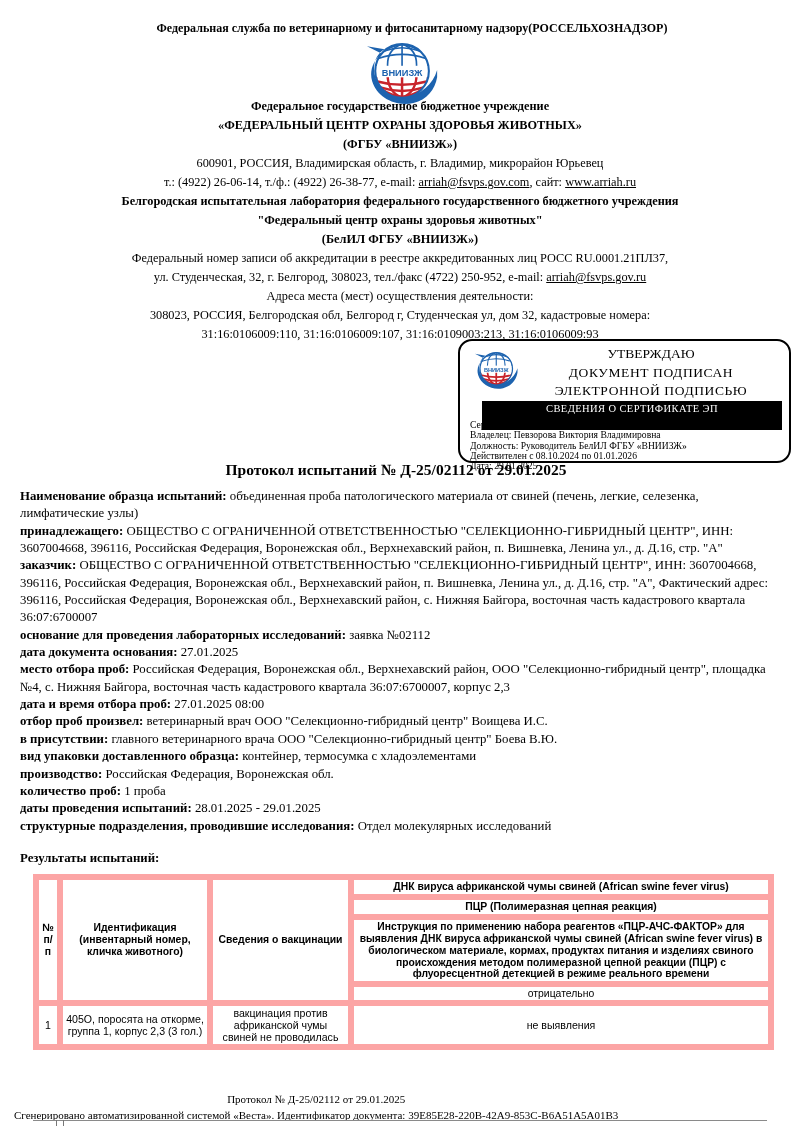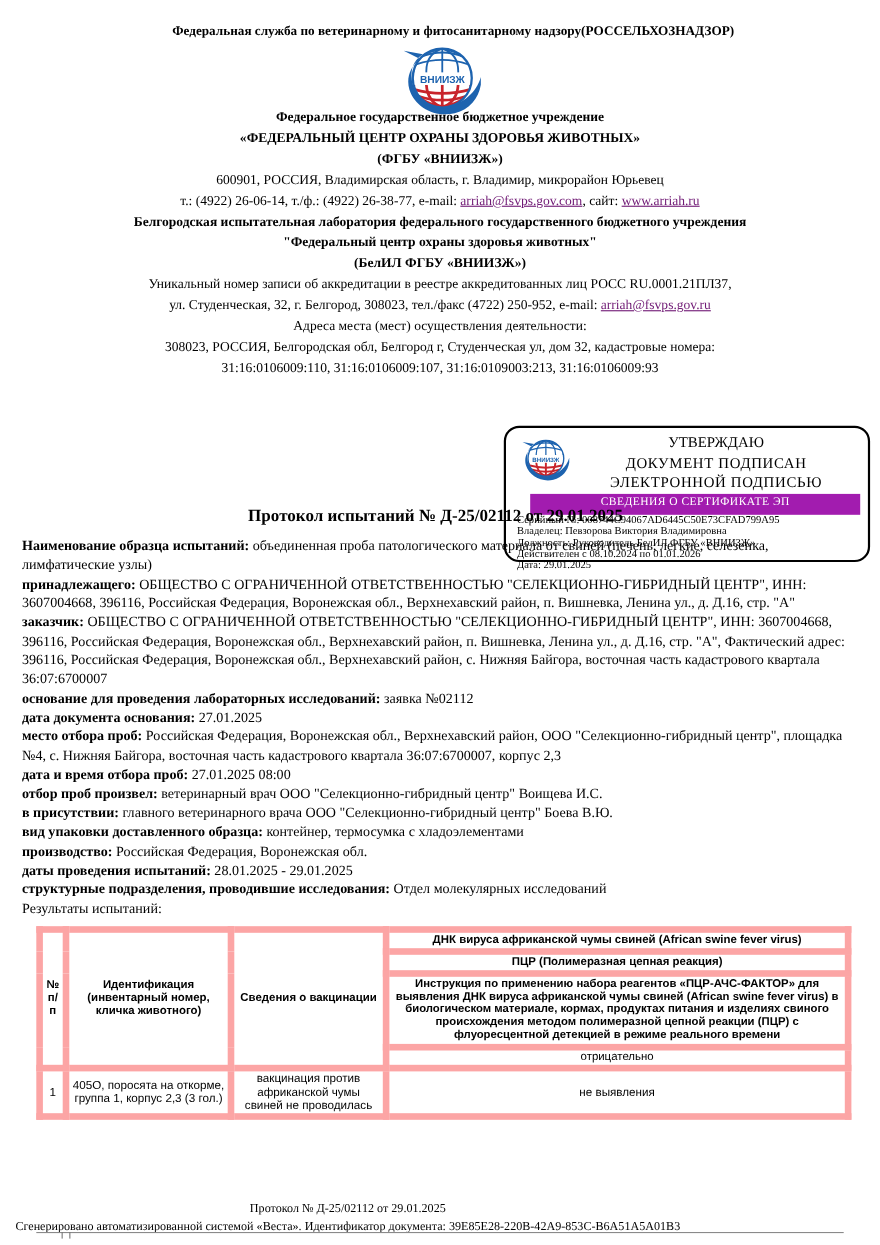--- a/index.html
+++ b/index.html
@@ -8,38 +8,38 @@
           font-family:"Liberation Serif", serif; color:#000; }
 
   .agency { position:absolute; top:21px; left:0; width:100%; text-align:center;
             font-weight:bold; font-size:12px;margin-left:12px; }
 
   .logo { position:absolute; top:40px; left:360px; width:80px; height:66px; }
 
   .head-lines { position:absolute; top:97px; left:0; width:100%; text-align:center;
                 font-size:12.3px; line-height:19px; }
   .head-lines .b { font-weight:bold; }
-  .link { color:#701a75; text-decoration:underline; cursor:pointer; }
+  .link { color:#000000; text-decoration:underline; cursor:pointer; }
 
   
   .stamp { position:absolute; top:339px; left:458px; width:333px; height:124px;
-           border:2px solid #000; border-radius:14px; background:#fff;margin-top:48px; }
+           border:2px solid #000; border-radius:14px; background:#fff; }
   .stamp-logo { position:absolute; top:9px; left:11px; width:48px; height:40px; }
   .stamp-approve { position:absolute; top:5px; left:62px; width:258px; text-align:center; font-size:13.5px; }
   .stamp-signed { position:absolute; top:23px; left:62px; width:258px; text-align:center;
                   font-size:13.5px; line-height:17.5px; letter-spacing:0.6px; }
-  .stamp-bar { position:absolute; top:60px; left:22px; right:7px; height:19px; background:#a21caf;
+  .stamp-bar { position:absolute; top:60px; left:22px; right:7px; height:29px; background:#000000;
                color:#fff; text-align:center; font-size:10.5px; line-height:15px; letter-spacing:0.4px; }
   .stamp-small { position:absolute; top:79px; left:10px; right:5px; font-size:9.6px; line-height:10.3px; }
 
   .main { position:absolute; top:461px; left:20px; width:752px; }
   .title { text-align:center; font-weight:bold; font-size:15.5px; margin-bottom:9px; }
   .field { font-size:12.8px; line-height:17.35px; text-align:left; }
   .field b { font-weight:bold; }
-  .results-label { font-weight:normal; font-size:12.8px; line-height:17.35px; }
+  .results-label { font-weight:bold; font-size:12.8px; line-height:17.35px;margin-top:15px; }
 
   table.results { border-collapse:collapse; table-layout:fixed; width:735px; margin-left:13px; margin-top:7px;
                   border:1.5px solid #000; border-bottom:3px solid #4a4a4a; }
   table.results th, table.results td { border:6px solid #fca5a5; text-align:center; vertical-align:middle;
                   padding:1px 3px; font-family:Liberation Sans, sans-serif; }
   .hc { font-weight:bold; font-size:10.4px; line-height:12px; }
   .rowA { height:20px; }
   .rowB { height:18px; font-size:10.4px; }
   .rowC { font-size:10.3px; line-height:11.8px; padding:2px 8px; height:58px; }
   .norm { height:17px; font-size:10.4px; font-weight:normal; }
@@ -100,21 +100,21 @@
     <div class="b">Федеральное государственное бюджетное учреждение</div>
     <div class="b">«ФЕДЕРАЛЬНЫЙ ЦЕНТР ОХРАНЫ ЗДОРОВЬЯ ЖИВОТНЫХ»</div>
     <div class="b">(ФГБУ «ВНИИЗЖ»)</div>
     <div>600901, РОССИЯ, Владимирская область, г. Владимир, микрорайон Юрьевец</div>
     <div>
       <span>т.: (4922) 26-06-14, т./ф.: (4922) 26-38-77, e-mail: </span><span class="link">arriah@fsvps.gov.com</span><span>, сайт: </span><span class="link">www.arriah.ru</span>
     </div>
     <div class="b">Белгородская испытательная лаборатория федерального государственного бюджетного учреждения</div>
     <div class="b">"Федеральный центр охраны здоровья животных"</div>
     <div class="b">(БелИЛ ФГБУ «ВНИИЗЖ»)</div>
-    <div>Уникальный номер записи об аккредитации в реестре аккредитованных лиц РОСС RU.0001.21ПЛ37,</div>
+    <div>Федеральный номер записи об аккредитации в реестре аккредитованных лиц РОСС RU.0001.21ПЛ37,</div>
     <div>
       <span>ул. Студенческая, 32, г. Белгород, 308023, тел./факс (4722) 250-952, e-mail: </span><span class="link">arriah@fsvps.gov.ru</span>
     </div>
     <div>Адреса места (мест) осуществления деятельности:</div>
     <div>308023, РОССИЯ, Белгородская обл, Белгород г, Студенческая ул, дом 32, кадастровые номера:</div>
     <div>31:16:0106009:110, 31:16:0106009:107, 31:16:0109003:213, 31:16:0106009:93</div>
   </div>
 
   <div class="stamp">
     <svg class="stamp-logo" viewBox="0 0 76 64">
@@ -172,20 +172,21 @@
     <div class="field"><b>принадлежащего:</b> <span>ОБЩЕСТВО С ОГРАНИЧЕННОЙ ОТВЕТСТВЕННОСТЬЮ "СЕЛЕКЦИОННО-ГИБРИДНЫЙ ЦЕНТР", ИНН: 3607004668, 396116, Российская Федерация, Воронежская обл., Верхнехавский район, п. Вишневка, Ленина ул., д. Д.16, стр. "А"</span></div>
     <div class="field"><b>заказчик:</b> <span>ОБЩЕСТВО С ОГРАНИЧЕННОЙ ОТВЕТСТВЕННОСТЬЮ "СЕЛЕКЦИОННО-ГИБРИДНЫЙ ЦЕНТР", ИНН: 3607004668, 396116, Российская Федерация, Воронежская обл., Верхнехавский район, п. Вишневка, Ленина ул., д. Д.16, стр. "А", Фактический адрес: 396116, Российская Федерация, Воронежская обл., Верхнехавский район, с. Нижняя Байгора, восточная часть кадастрового квартала 36:07:6700007</span></div>
     <div class="field"><b>основание для проведения лабораторных исследований:</b> <span>заявка №02112</span></div>
     <div class="field"><b>дата документа основания:</b> <span>27.01.2025</span></div>
     <div class="field"><b>место отбора проб:</b> <span>Российская Федерация, Воронежская обл., Верхнехавский район, ООО "Селекционно-гибридный центр", площадка №4, с. Нижняя Байгора, восточная часть кадастрового квартала 36:07:6700007, корпус 2,3</span></div>
     <div class="field"><b>дата и время отбора проб:</b> <span>27.01.2025 08:00</span></div>
     <div class="field"><b>отбор проб произвел:</b> <span>ветеринарный врач ООО "Селекционно-гибридный центр" Воищева И.С.</span></div>
     <div class="field"><b>в присутствии:</b> <span>главного ветеринарного врача ООО "Селекционно-гибридный центр" Боева В.Ю.</span></div>
     <div class="field"><b>вид упаковки доставленного образца:</b> <span>контейнер, термосумка с хладоэлементами</span></div>
     <div class="field"><b>производство:</b> <span>Российская Федерация, Воронежская обл.</span></div>
+    <div class="field"><b>количество проб:</b> <span>1 проба</span></div>
     <div class="field"><b>даты проведения испытаний:</b> <span>28.01.2025 - 29.01.2025</span></div>
     <div class="field"><b>структурные подразделения, проводившие исследования:</b> <span>Отдел молекулярных исследований</span></div>
     <div class="results-label">Результаты испытаний:</div>
 
     <table class="results">
       <colgroup>
           <col style="width:24px">
           <col style="width:150px">
           <col style="width:141px">
           <col style="width:420px">

